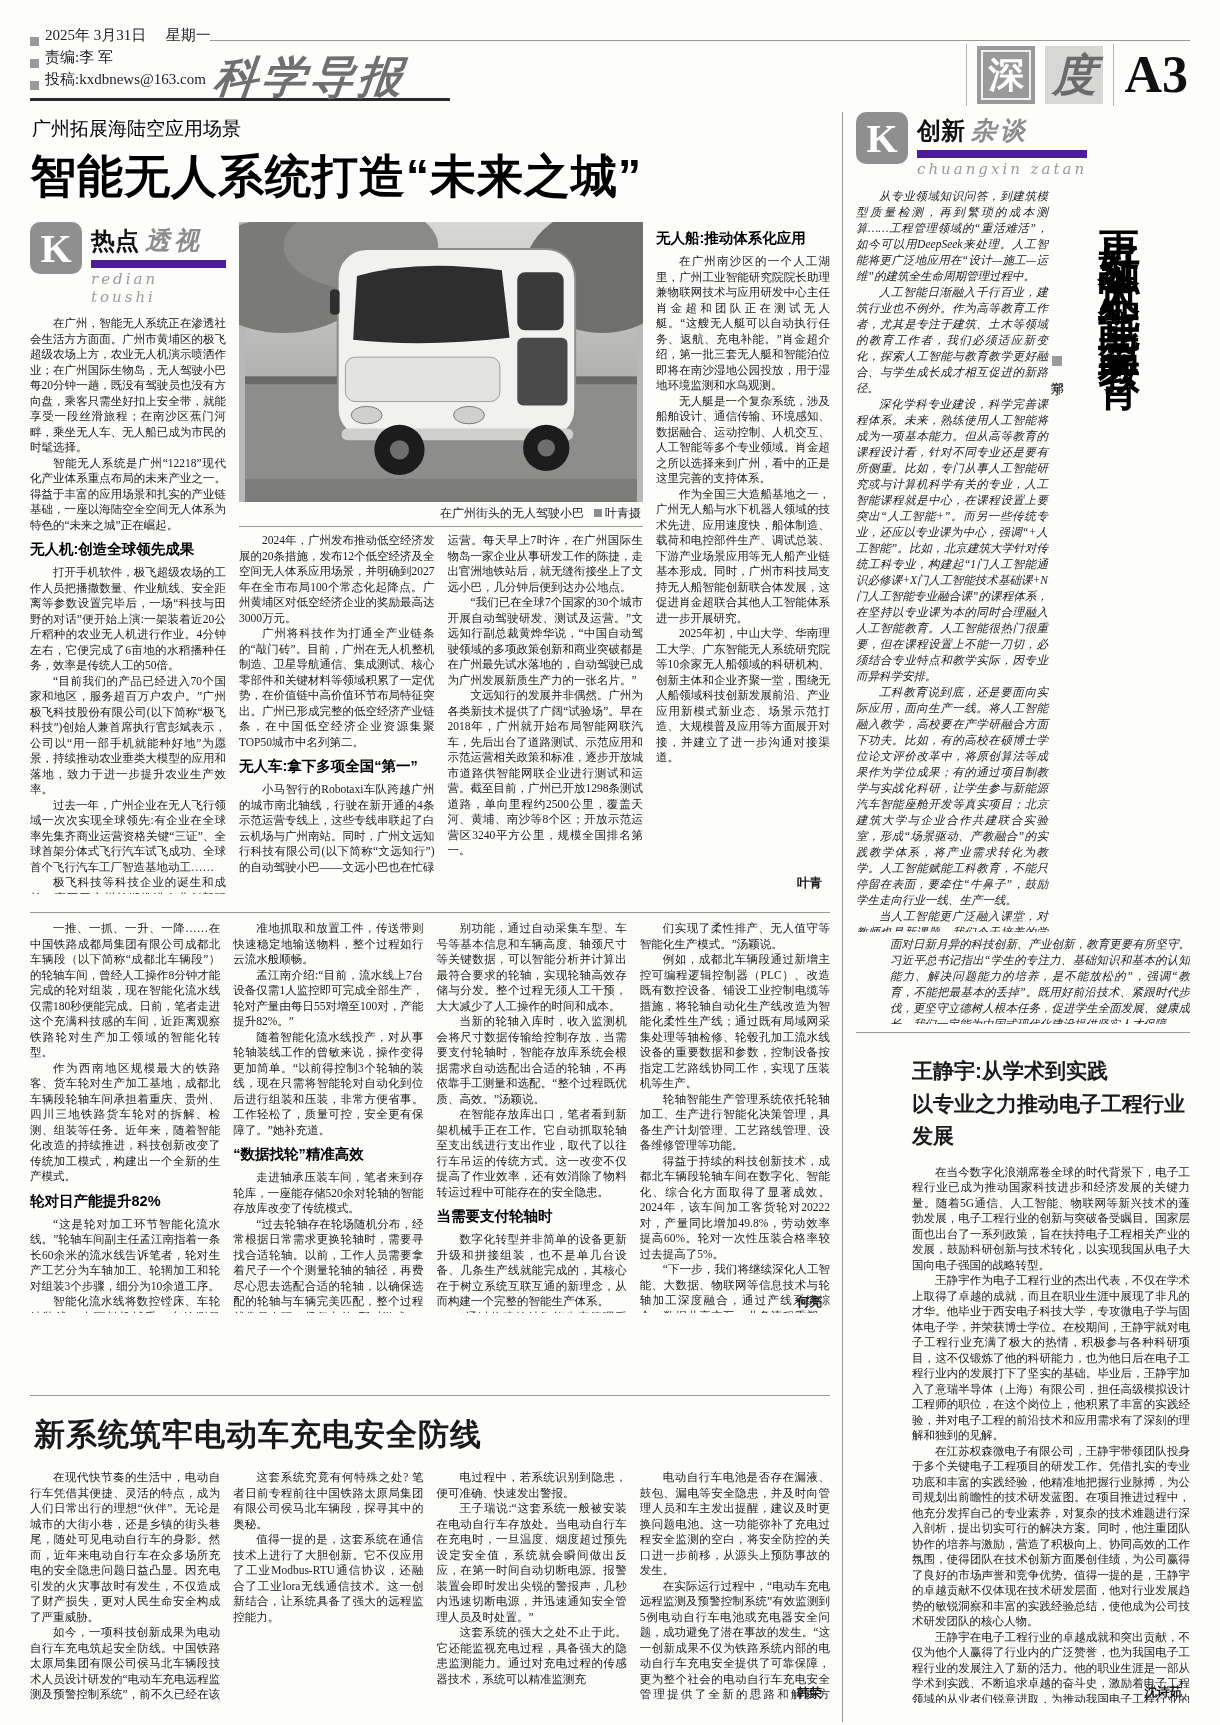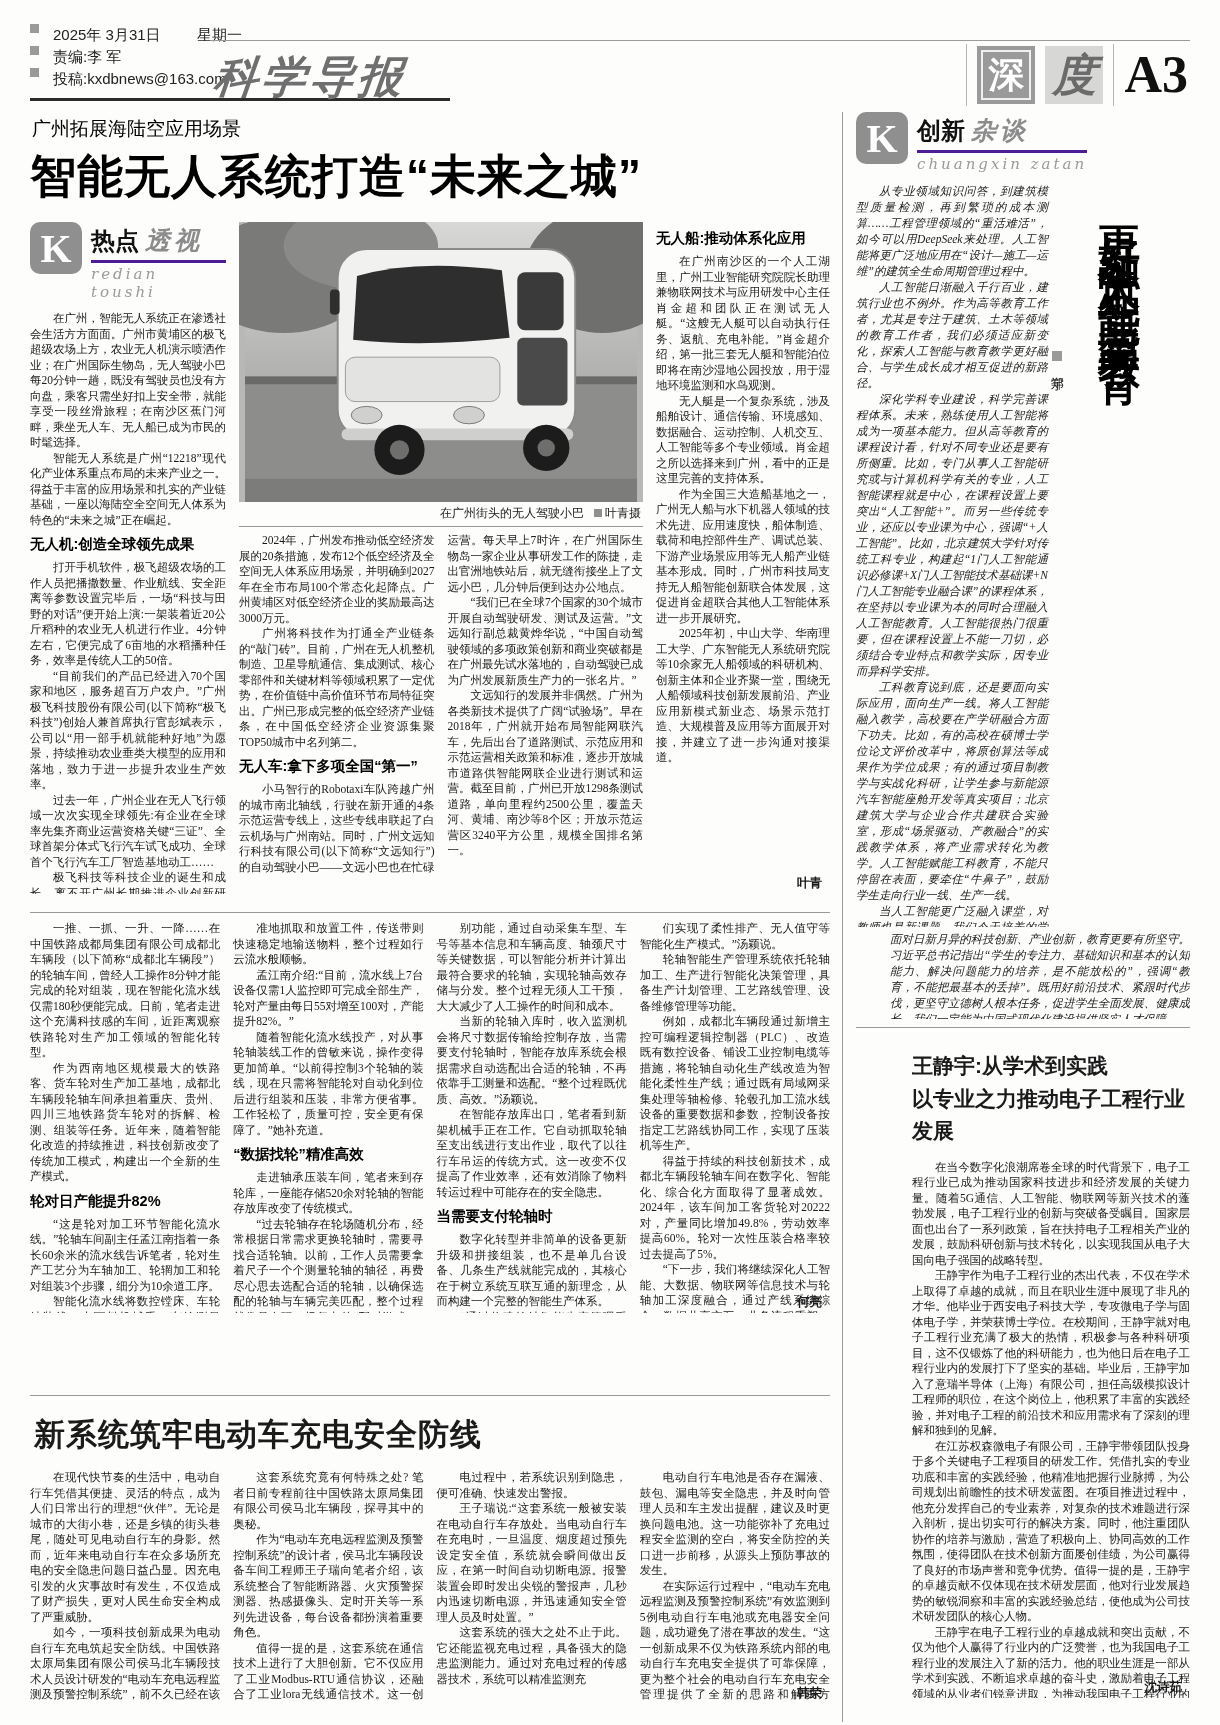--- a/index.html
+++ b/index.html
@@ -3,21 +3,21 @@
 <meta charset="utf-8">
 <style>
   * { box-sizing: border-box; margin: 0; padding: 0; }
   html,body { background:#e9e9e7; }
   body { font-family:"Liberation Serif","DejaVu Serif",serif; color:#1a1a1a; }
   .page { width:1220px; height:1725px; background:#fdfdfc; margin:0 auto; padding:18px 30px 0 30px; overflow:hidden; position:relative; }
 
   
   header { height:94px; position:relative; }
   .mast-left { width:420px; padding-top:6px; border-bottom:3px solid #2b2b2b; padding-bottom:8px; }
-  .mast-left .row { font-size:15px; line-height:22px; font-family:Liberation Sans, sans-serif; color:#222; display:flex; align-items:flex-start; gap:14px; }
+  .mast-left .row { font-size:15px; line-height:22px; font-family:Liberation Serif, serif; color:#222; display:flex; align-items:flex-end; gap:6px; }
   .sq { display:inline-block; width:9px; height:9px; background:#9a9a9a; flex:none; }
   .top-rule { position:absolute; left:180px; right:0; top:22px; border-top:1px solid #9a9a9a; }
   .mast-logo { position:absolute; left:165px; top:30px; width:230px; text-align:center;
       font-family:"DejaVu Serif",serif; font-style:italic; font-weight:bold; font-size:44px;
       color:#6f6f6f; letter-spacing:4px; transform:skewX(-6deg); }
   .mast-right { position:absolute; right:2px; top:26px; display:flex; align-items:center; gap:10px; }
   .vline { width:1px; height:62px; background:#b5b5b5; }
   .depth1 { width:58px; height:58px; background:#9a9a9a; color:#fff; font-family:"Liberation Sans",sans-serif; font-weight:bold; font-size:36px; display:flex; align-items:center; justify-content:center; position:relative; }
   .depth1::after { content:""; position:absolute; inset:4px; border:2px solid rgba(255,255,255,.85); }
   .depth2 { width:58px; height:58px; background:#d7d7d5; color:#6b6b6b; font-family:"DejaVu Serif",serif; font-style:italic; font-weight:bold; font-size:44px; display:flex; align-items:center; justify-content:center; }
@@ -32,21 +32,21 @@
 
   
   .jtext p { margin:0; text-indent:2em; text-align:justify; font-size:11.5px; line-height:15.5px; }
   h3.sub { font-family:"Liberation Sans",sans-serif; font-size:14.5px; margin:7px 0 6px; color:#000; }
   .byline-abs { position:absolute; right:8px; bottom:2px; font-weight:bold; font-size:12.5px; font-family:"Liberation Sans",sans-serif; }
 
   
   .badge { display:flex; gap:9px; margin-bottom:10px; }
   .kbox { width:52px; height:52px; flex:none; background:#8f8f8f; border-radius:10px; color:#fff; font-family:"Liberation Serif",serif; font-weight:bold; font-size:40px; display:flex; align-items:center; justify-content:center; }
   .btitles { padding-top:2px; }
-  .btop { display:flex; align-items:baseline; gap:6px; border-bottom:3px solid #4c1d95; padding-bottom:3px; }
+  .btop { display:flex; align-items:baseline; gap:6px; border-bottom:8px solid #4c1d95; padding-bottom:3px; }
   .btop .t1 { font-family:"Liberation Sans",sans-serif; font-weight:bold; font-size:24px; color:#111; }
   .btop .t2 { font-family:"DejaVu Serif",serif; font-style:italic; font-weight:bold; font-size:25px; color:#8c8c8c; letter-spacing:4px; }
   .bpinyin { font-family:"DejaVu Serif",serif; font-style:italic; font-size:15px; color:#9a9a9a; letter-spacing:3px; margin-top:2px; }
 
   
   .main-article { height:792px; overflow:hidden; position:relative; }
   .kicker { font-size:19px; font-family:"Liberation Sans",sans-serif; color:#000000; margin:4px 0 4px 2px; }
   .main-article h1 { font-family:"Liberation Sans",sans-serif; font-size:46px; letter-spacing:1px; color:#000; margin:2px 0 14px; }
   .ma-body { display:flex; gap:13px; height:672px; overflow:hidden; }
   .ma-col1 { width:196px; flex:none; }
@@ -238,42 +238,41 @@
               </div>
             <h3 class="sub">当需要支付轮轴时</h3>
             <div>
                 <p>数字化转型并非简单的设备更新升级和拼接组装，也不是单几台设备、几条生产线就能完成的，其核心在于树立系统互联互通的新理念，从而构建一个完整的智能生产体系。</p>
                 <p>“通过构建轮轴智能生产管理系统，我</p>
               </div>
           </div>
           <div>
             <div>
                 <p>们实现了柔性排产、无人值守等智能化生产模式。”汤颖说。</p>
+                <p>例如，成都北车辆段通过新增主控可编程逻辑控制器（PLC）、改造既有数控设备、铺设工业控制电缆等措施，将轮轴自动化生产线改造为智能化柔性生产线；通过既有局域网采集处理等轴检修、轮毂孔加工流水线设备的重要数据和参数，控制设备按指定工艺路线协同工作，实现了压装机等生产。</p>
                 <p>轮轴智能生产管理系统依托轮轴加工、生产进行智能化决策管理，具备生产计划管理、工艺路线管理、设备维修管理等功能。</p>
-                <p>例如，成都北车辆段通过新增主控可编程逻辑控制器（PLC）、改造既有数控设备、铺设工业控制电缆等措施，将轮轴自动化生产线改造为智能化柔性生产线；通过既有局域网采集处理等轴检修、轮毂孔加工流水线设备的重要数据和参数，控制设备按指定工艺路线协同工作，实现了压装机等生产。</p>
                 <p>得益于持续的科技创新技术，成都北车辆段轮轴车间在数字化、智能化、综合化方面取得了显著成效。2024年，该车间加工客货轮对20222对，产量同比增加49.8%，劳动效率提高60%。轮对一次性压装合格率较过去提高了5%。</p>
                 <p>“下一步，我们将继续深化人工智能、大数据、物联网等信息技术与轮轴加工深度融合，通过产线系统综合、数据共享交互、业务流程重塑，建立一套“数智赋能”的轮轴智能生产管理系统，持续提升运输装备检修能力和水平。”汤颖说。</p>
               </div>
           </div>
           <div class="byline-abs">何亮</div>
         </div>
       </section>
 
       <hr class="sep">
 
       <section class="sbottom">
         <h2>新系统筑牢电动车充电安全防线</h2>
         <div class="cols4 jtext">
           <div>
               <p>在现代快节奏的生活中，电动自行车凭借其便捷、灵活的特点，成为人们日常出行的理想“伙伴”。无论是城市的大街小巷，还是乡镇的街头巷尾，随处可见电动自行车的身影。然而，近年来电动自行车在众多场所充电的安全隐患问题日益凸显。因充电引发的火灾事故时有发生，不仅造成了财产损失，更对人民生命安全构成了严重威胁。</p>
               <p>如今，一项科技创新成果为电动自行车充电筑起安全防线。中国铁路太原局集团有限公司侯马北车辆段技术人员设计研发的“电动车充电远程监测及预警控制系统”，前不久已经在该车辆段的11个电动自行车停车棚“上岗”。</p>
             </div>
           <div>
               <p>这套系统究竟有何特殊之处? 笔者日前专程前往中国铁路太原局集团有限公司侯马北车辆段，探寻其中的奥秘。</p>
-              <p>作为“电动车充电远程监测及预警控制系统”的设计者，侯马北车辆段设备车间工程师王子瑞向笔者介绍，该系统整合了智能断路器、火灾预警探测器、热感摄像头、定时开关等一系列先进设备，每台设备都扮演着重要角色。</p>
               <p>值得一提的是，这套系统在通信技术上进行了大胆创新。它不仅应用了工业Modbus-RTU通信协议，还融合了工业lora无线通信技术。这一创新结合，让系统具备了强大的远程监控能力。</p>
             </div>
           <div>
               <p>电过程中，若系统识别到隐患，便可准确、快速发出警报。</p>
               <p>王子瑞说:“这套系统一般被安装在电动自行车存放处。当电动自行车在充电时，一旦温度、烟度超过预先设定安全值，系统就会瞬间做出反应，在第一时间自动切断电源。报警装置会即时发出尖锐的警报声，几秒内迅速切断电源，并迅速通知安全管理人员及时处置。”</p>
               <p>这套系统的强大之处不止于此。它还能监视充电过程，具备强大的隐患监测能力。通过对充电过程的传感器技术，系统可以精准监测充</p>
             </div>
           <div>
               <p>电动自行车电池是否存在漏液、鼓包、漏电等安全隐患，并及时向管理人员和车主发出提醒，建议及时更换问题电池。这一功能弥补了充电过程安全监测的空白，将安全防控的关口进一步前移，从源头上预防事故的发生。</p>
               <p>在实际运行过程中，“电动车充电远程监测及预警控制系统”有效监测到5例电动自行车电池或充电器安全问题，成功避免了潜在事故的发生。“这一创新成果不仅为铁路系统内部的电动自行车充电安全提供了可靠保障，更为整个社会的电动自行车充电安全管理提供了全新的思路和解决方案。”王子瑞说。</p>

